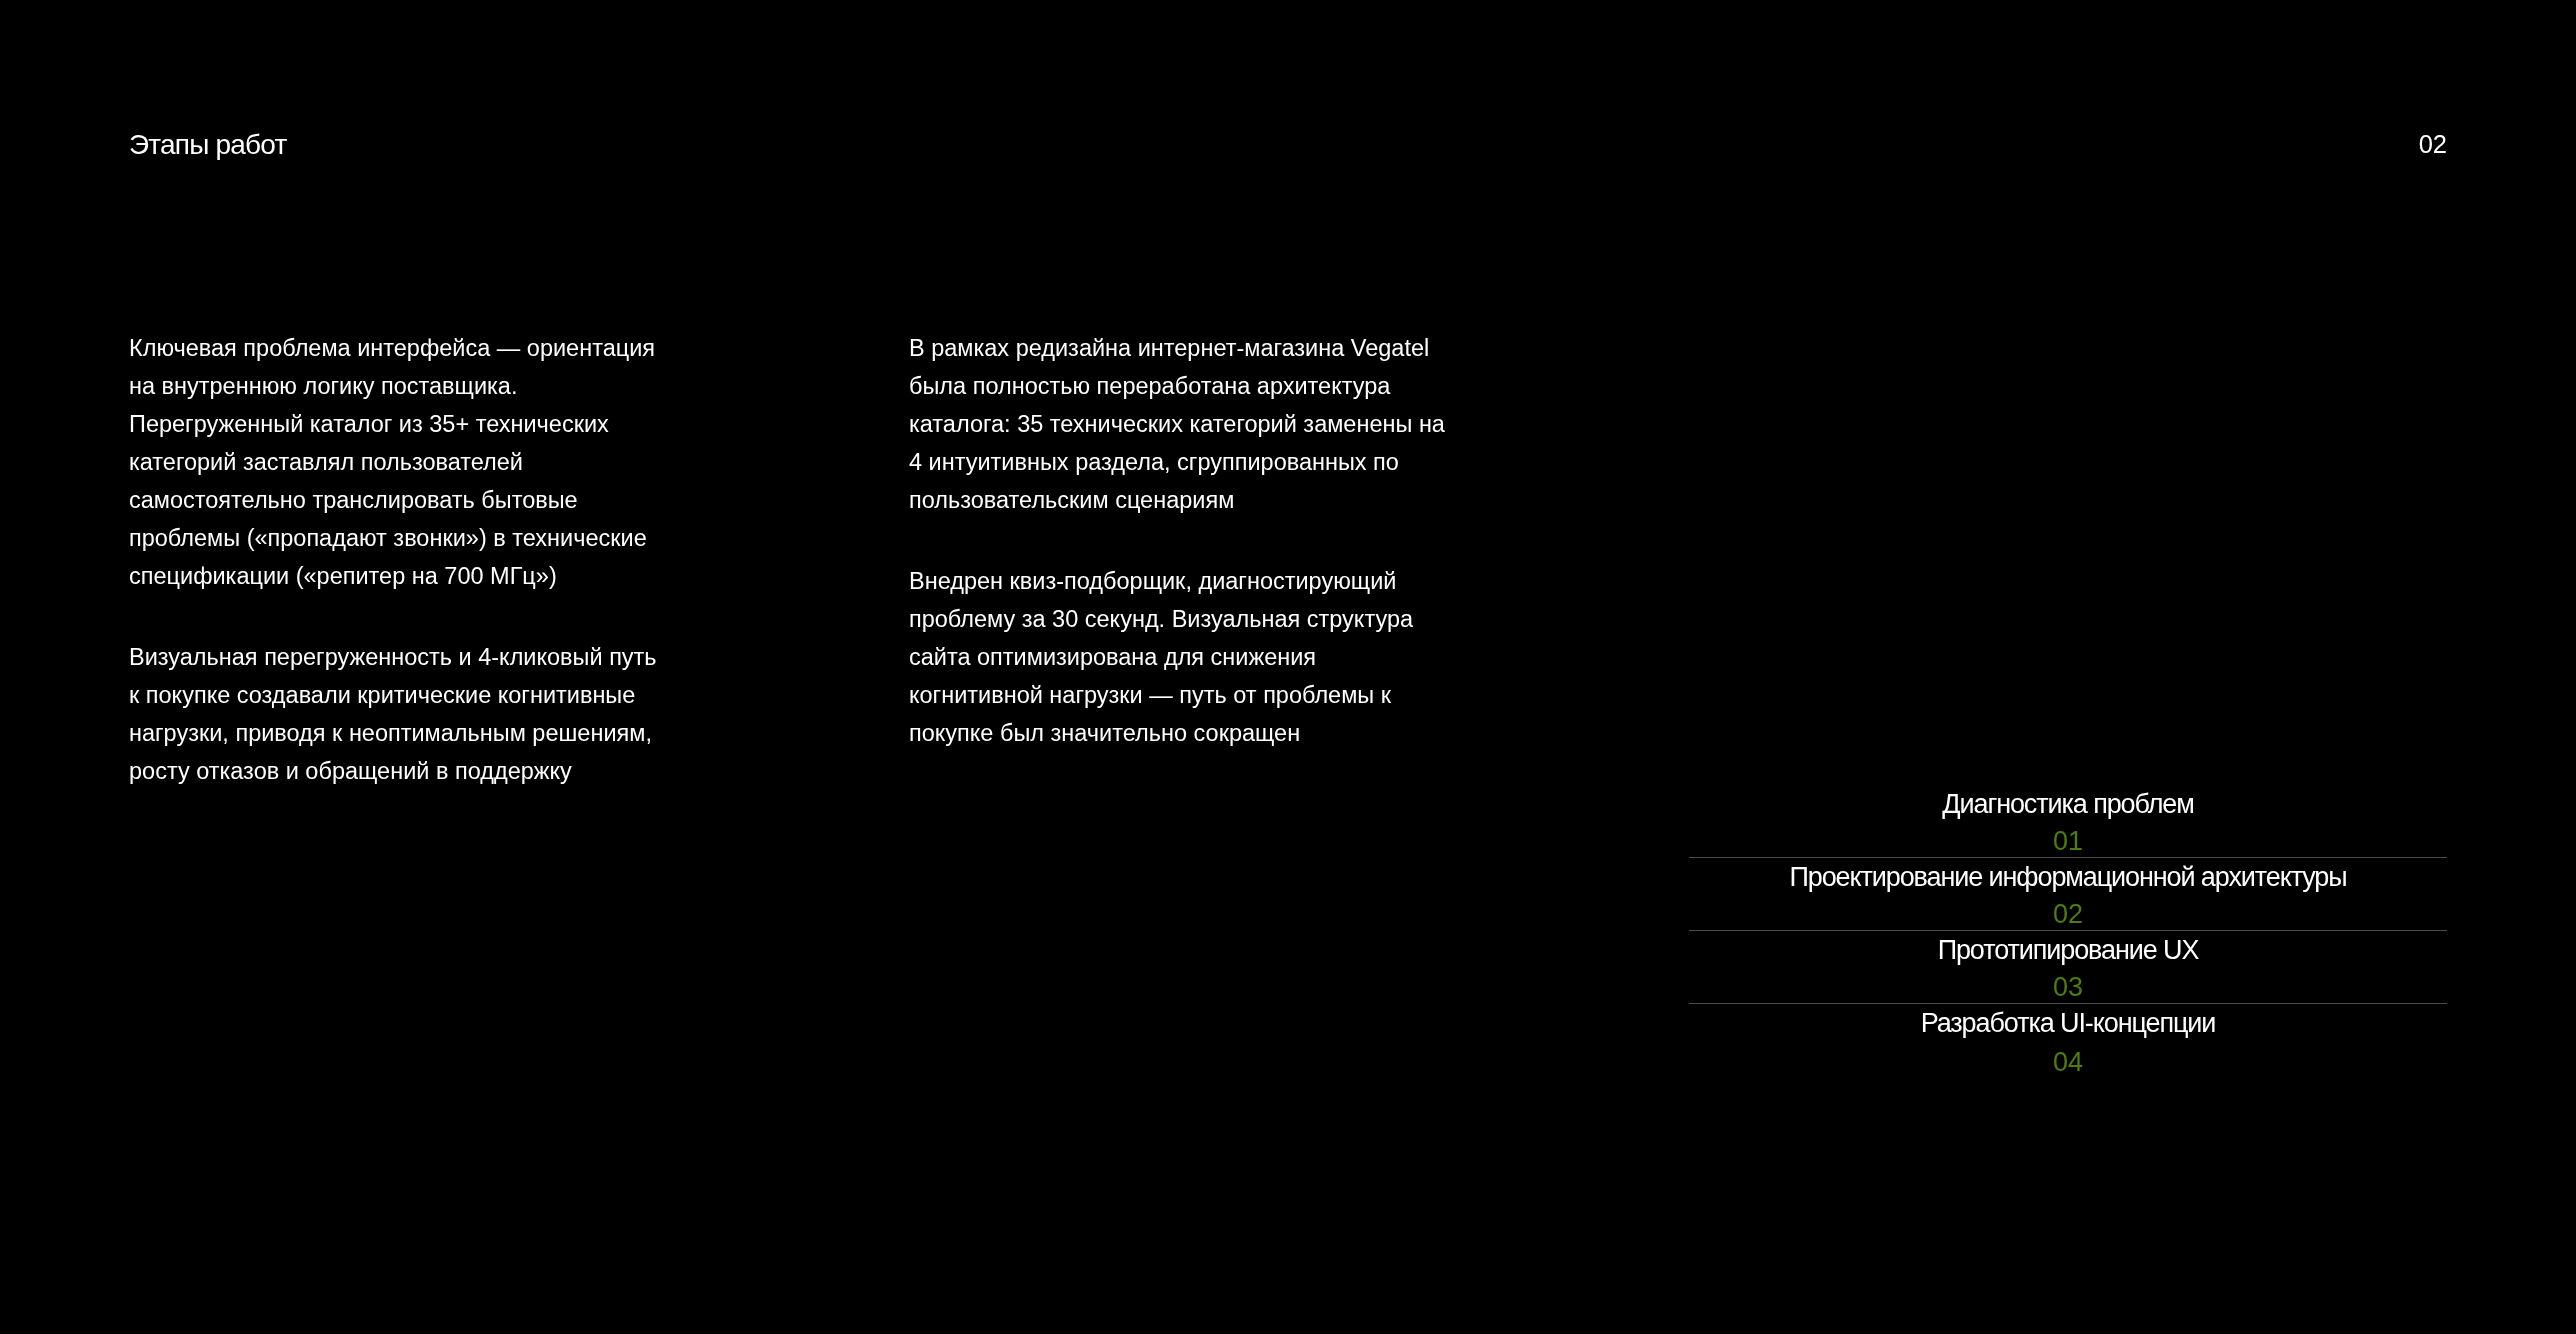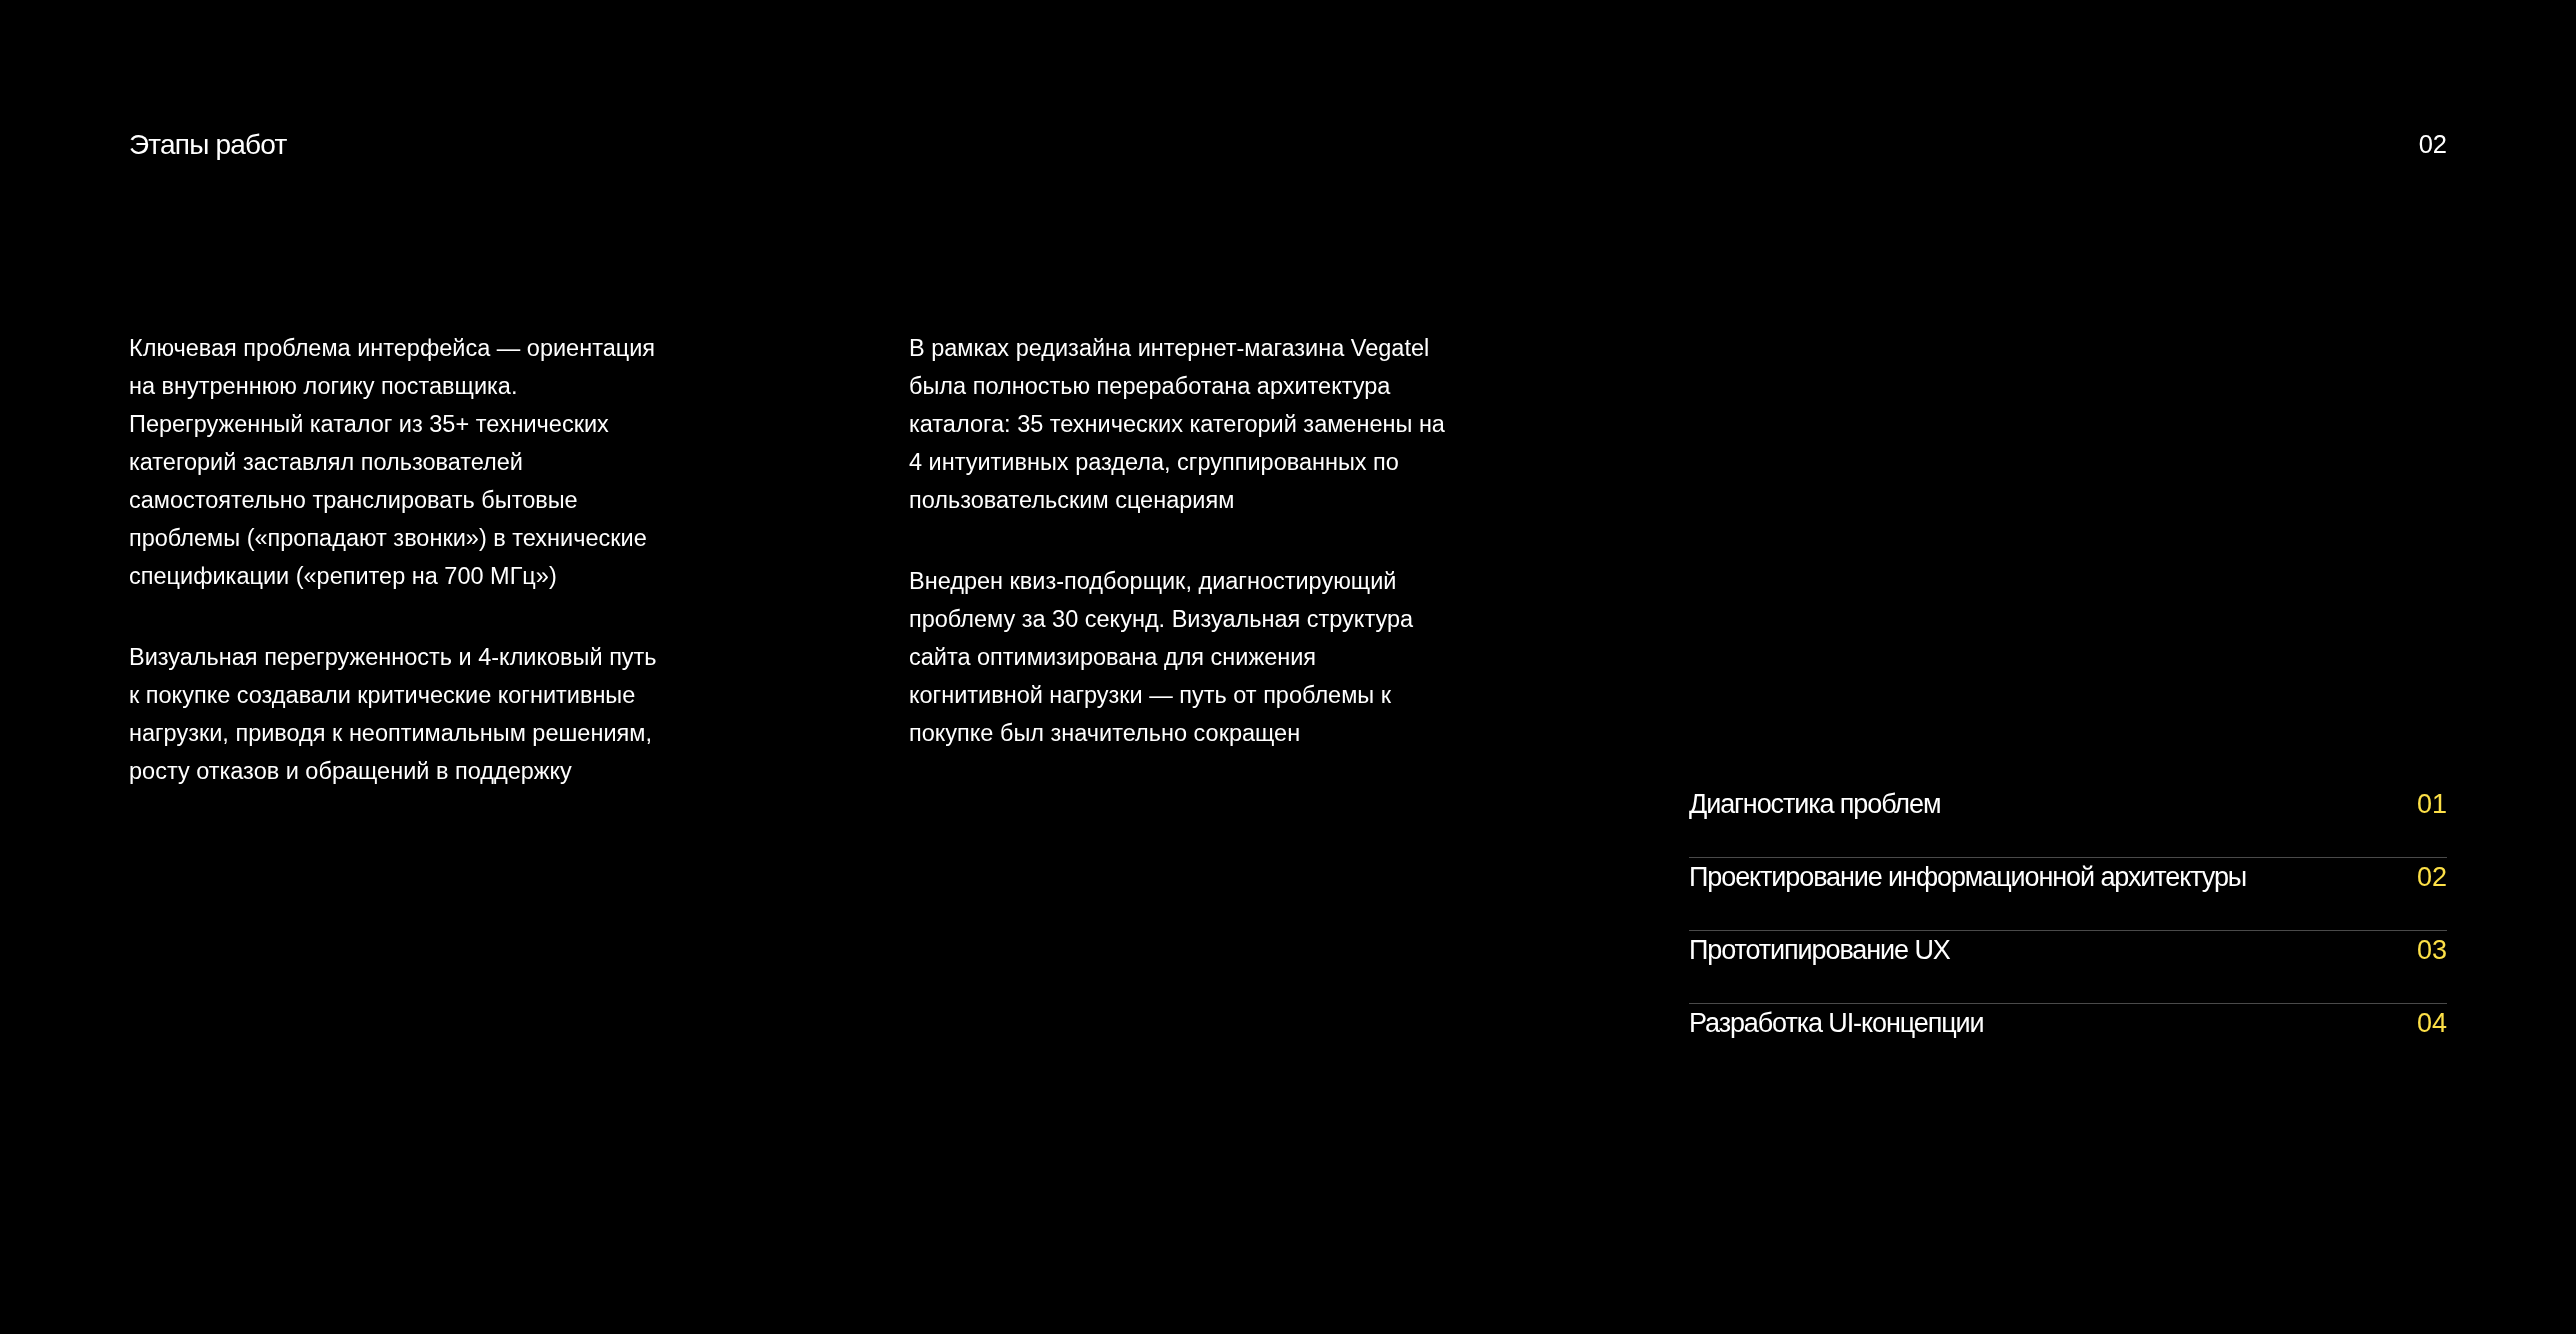--- a/index.html
+++ b/index.html
@@ -59,38 +59,40 @@
       left: 1689px;
       top: 785px;
       width: 758px;
       list-style: none;
       margin: 0;
       padding: 0;
     }
     .stage {
       height: 73px;
       display: flex;
+      align-items: center;
       justify-content: space-between;
       border-bottom: 1.3px solid #4a4a4a;
       padding-top: 4px;
       box-sizing: border-box;
+      flex-direction: column;
     }
     .stage:last-child {
       border-bottom: none;
       height: 74px;
     }
     .stage-label {
       font-size: 27px;
       letter-spacing: -1.1px;
       color: #ffffff;
       white-space: nowrap;
     }
     .stage-num {
       font-size: 27px;
-      color: #fde047;
+      color: #4d7c0f;
       white-space: nowrap;
     }
   </style>
 </head>
 <body>
 
 <div class="section-title">Этапы работ</div>
 <div class="page-number">02</div>
 
 <div class="col col-left">

